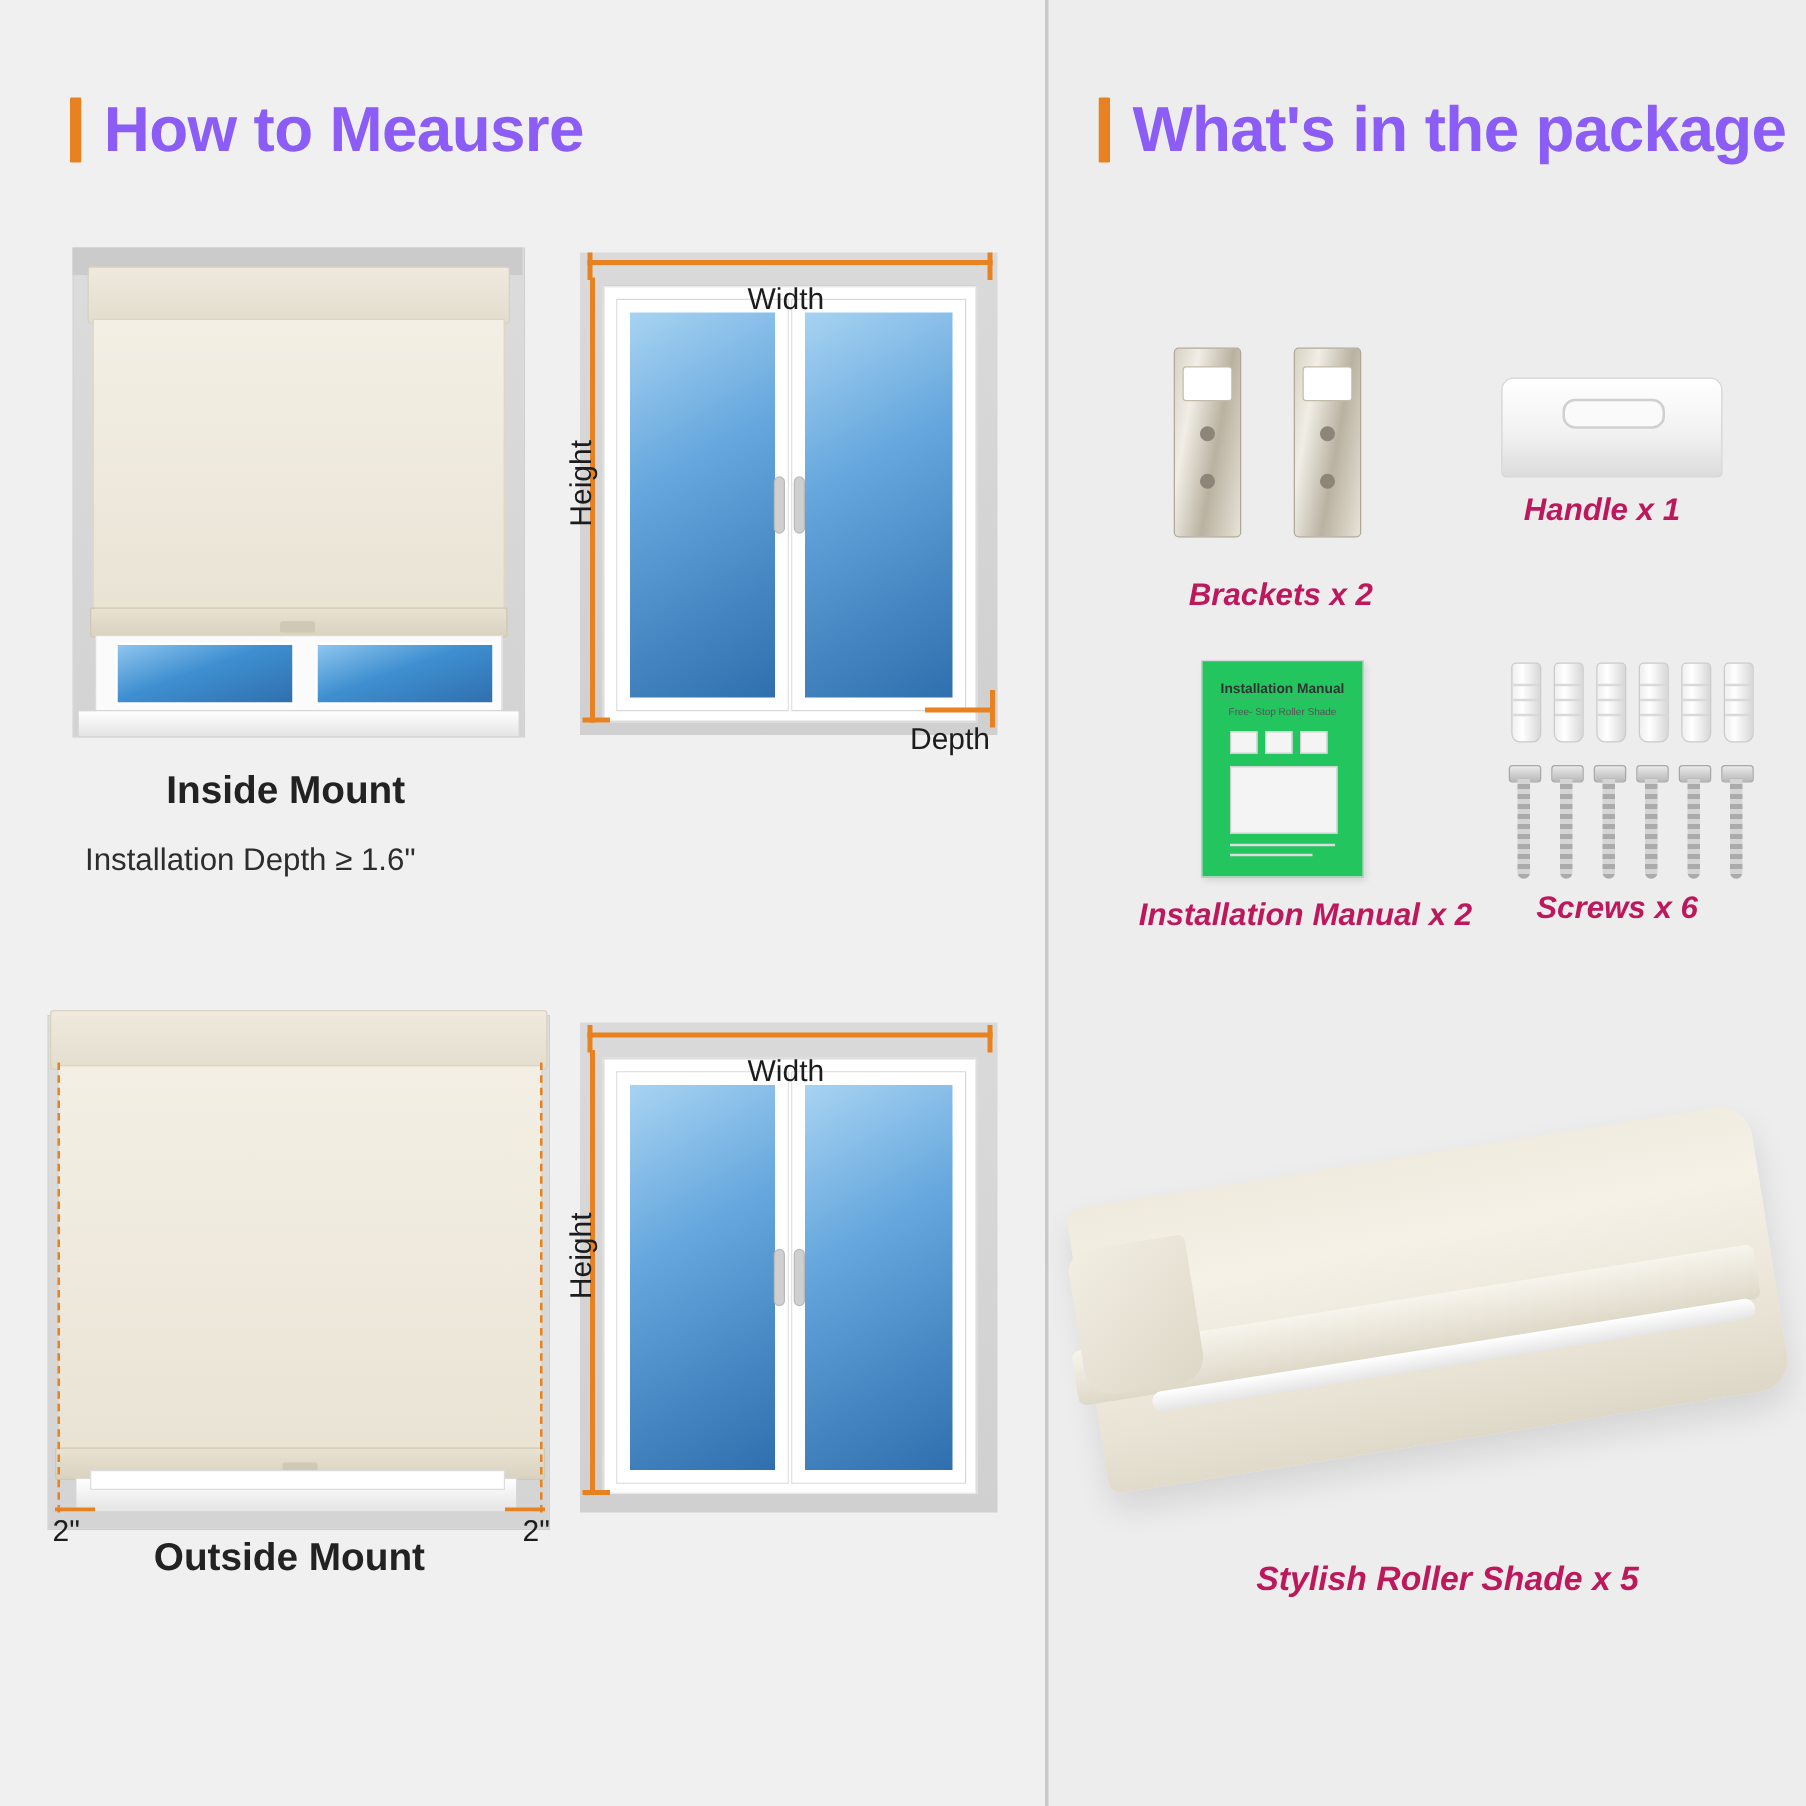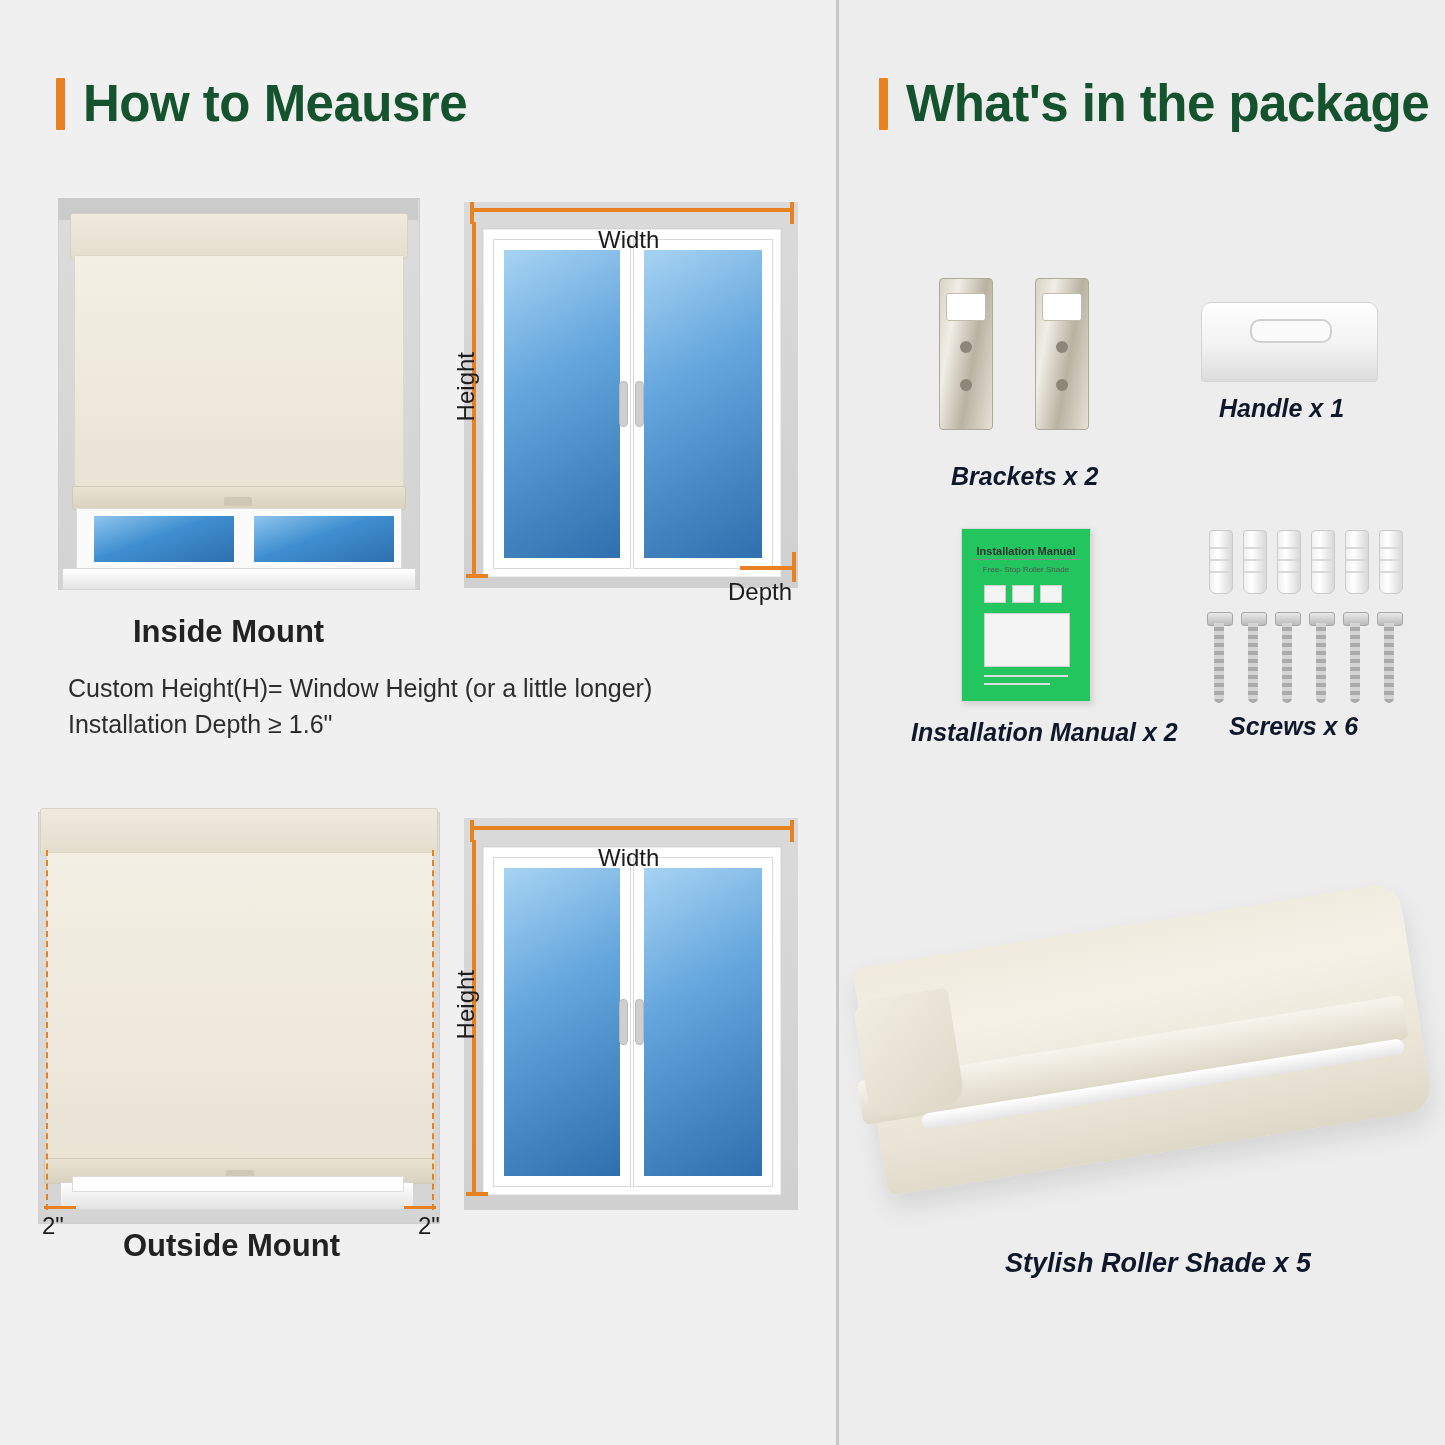--- a/index.html
+++ b/index.html
@@ -10,21 +10,21 @@
     overflow:hidden;
   }
   .page{position:relative;width:1445px;height:1445px;display:flex;}
   .col-left{position:relative;width:836px;height:1445px;background:#f0f0f0;}
   .divider{width:3px;height:1445px;background:#c9c9c9;}
   .col-right{position:relative;width:606px;height:1445px;background:#ededed;}
 
   
   .heading{display:flex;align-items:center;gap:18px;}
   .heading .bar{width:9px;height:52px;background:#e8811f;border-radius:1px;}
-  .heading .txt{font-size:51px;font-weight:bold;color:#14532d;letter-spacing:-0.5px;}
+  .heading .txt{font-size:51px;font-weight:bold;color:#8b5cf6;letter-spacing:-0.5px;}
 
   .h-left{position:absolute;left:56px;top:74px;}
   .h-right{position:absolute;left:40px;top:74px;}
 
   
   .sub-title{font-size:31px;font-weight:bold;color:#222;}
   .body-line{font-size:25px;color:#2d2d2d;line-height:1.45;}
   
   .wall{
     position:absolute;
@@ -64,21 +64,21 @@
   .sash{position:absolute;background:#ffffff;border:2px solid #ffffff;box-shadow:0 0 0 1px #d9d9d9;}
   .pane{position:absolute;inset:8px;background:linear-gradient(150deg,#a7d3f2 0%,#64a6dd 40%,#2f6fae 100%);}
   .handle{position:absolute;width:7px;height:44px;background:#cfcfcf;border-radius:4px;box-shadow:0 0 0 1px #b9b9b9;}
   .tick{position:absolute;background:#e8811f;}
   .dim-label{position:absolute;font-size:24px;color:#1c1c1c;font-weight:500;background:transparent;}
   .dim-vertical{writing-mode:vertical-rl;transform:rotate(180deg);}
   .orange-dash{position:absolute;border-left:2px dashed #e8811f;}
   .arrow-lbl{position:absolute;font-size:24px;color:#1c1c1c;}
 
   
-  .part-caption{position:absolute;font-size:25px;font-weight:bold;font-style:italic;color:#0f172a;}
+  .part-caption{position:absolute;font-size:25px;font-weight:bold;font-style:italic;color:#be185d;}
   .bracket{
     position:absolute;width:52px;height:150px;
     background:linear-gradient(100deg,#d8d2c4 0%,#f1eee6 25%,#b9b2a1 60%,#e6e2d6 100%);
     border:1px solid #b0a999;border-radius:4px;
   }
   .bracket .notch{position:absolute;background:#ffffff;border:1px solid #c3bcaa;border-radius:3px;}
   .bracket .hole{position:absolute;background:#8d8678;border-radius:50%;}
   .handle-part{
     position:absolute;width:175px;height:78px;
     background:linear-gradient(180deg,#ffffff 0%,#f2f2f2 55%,#dcdcdc 100%);
@@ -174,21 +174,20 @@
       <div class="tick" style="left:792px;top:552px;width:4px;height:30px;"></div>
 
       <div class="dim-label" style="left:598px;top:226px;">Width</div>
       <div class="dim-label dim-vertical" style="left:452px;top:352px;">Height</div>
       <div class="dim-label" style="left:728px;top:578px;">Depth</div>
     </div>
 
     <div class="sub-title" style="position:absolute;left:133px;top:614px;">Inside Mount</div>
 
     <div style="position:absolute;left:68px;top:670px;width:720px;">
-      <div class="body-line">Custom Height(H)= Window Height (or a little longer)</div>
       <div class="body-line">Installation Depth ≥ 1.6"</div>
     </div>
 
     <div>
       <div class="wall" style="left:38px;top:812px;width:400px;height:410px;background:linear-gradient(180deg,#dedede,#d4d4d4);"></div>
       <div class="shade-cassette" style="left:40px;top:808px;width:396px;height:46px;"></div>
       <div class="shade-fabric" style="left:46px;top:852px;width:386px;height:310px;"></div>
       <div class="shade-rail" style="left:44px;top:1158px;width:390px;height:24px;"></div>
       <div class="rail-tab" style="left:226px;top:1170px;width:28px;height:9px;"></div>
       <div class="sill" style="left:60px;top:1182px;width:352px;height:26px;"></div>

